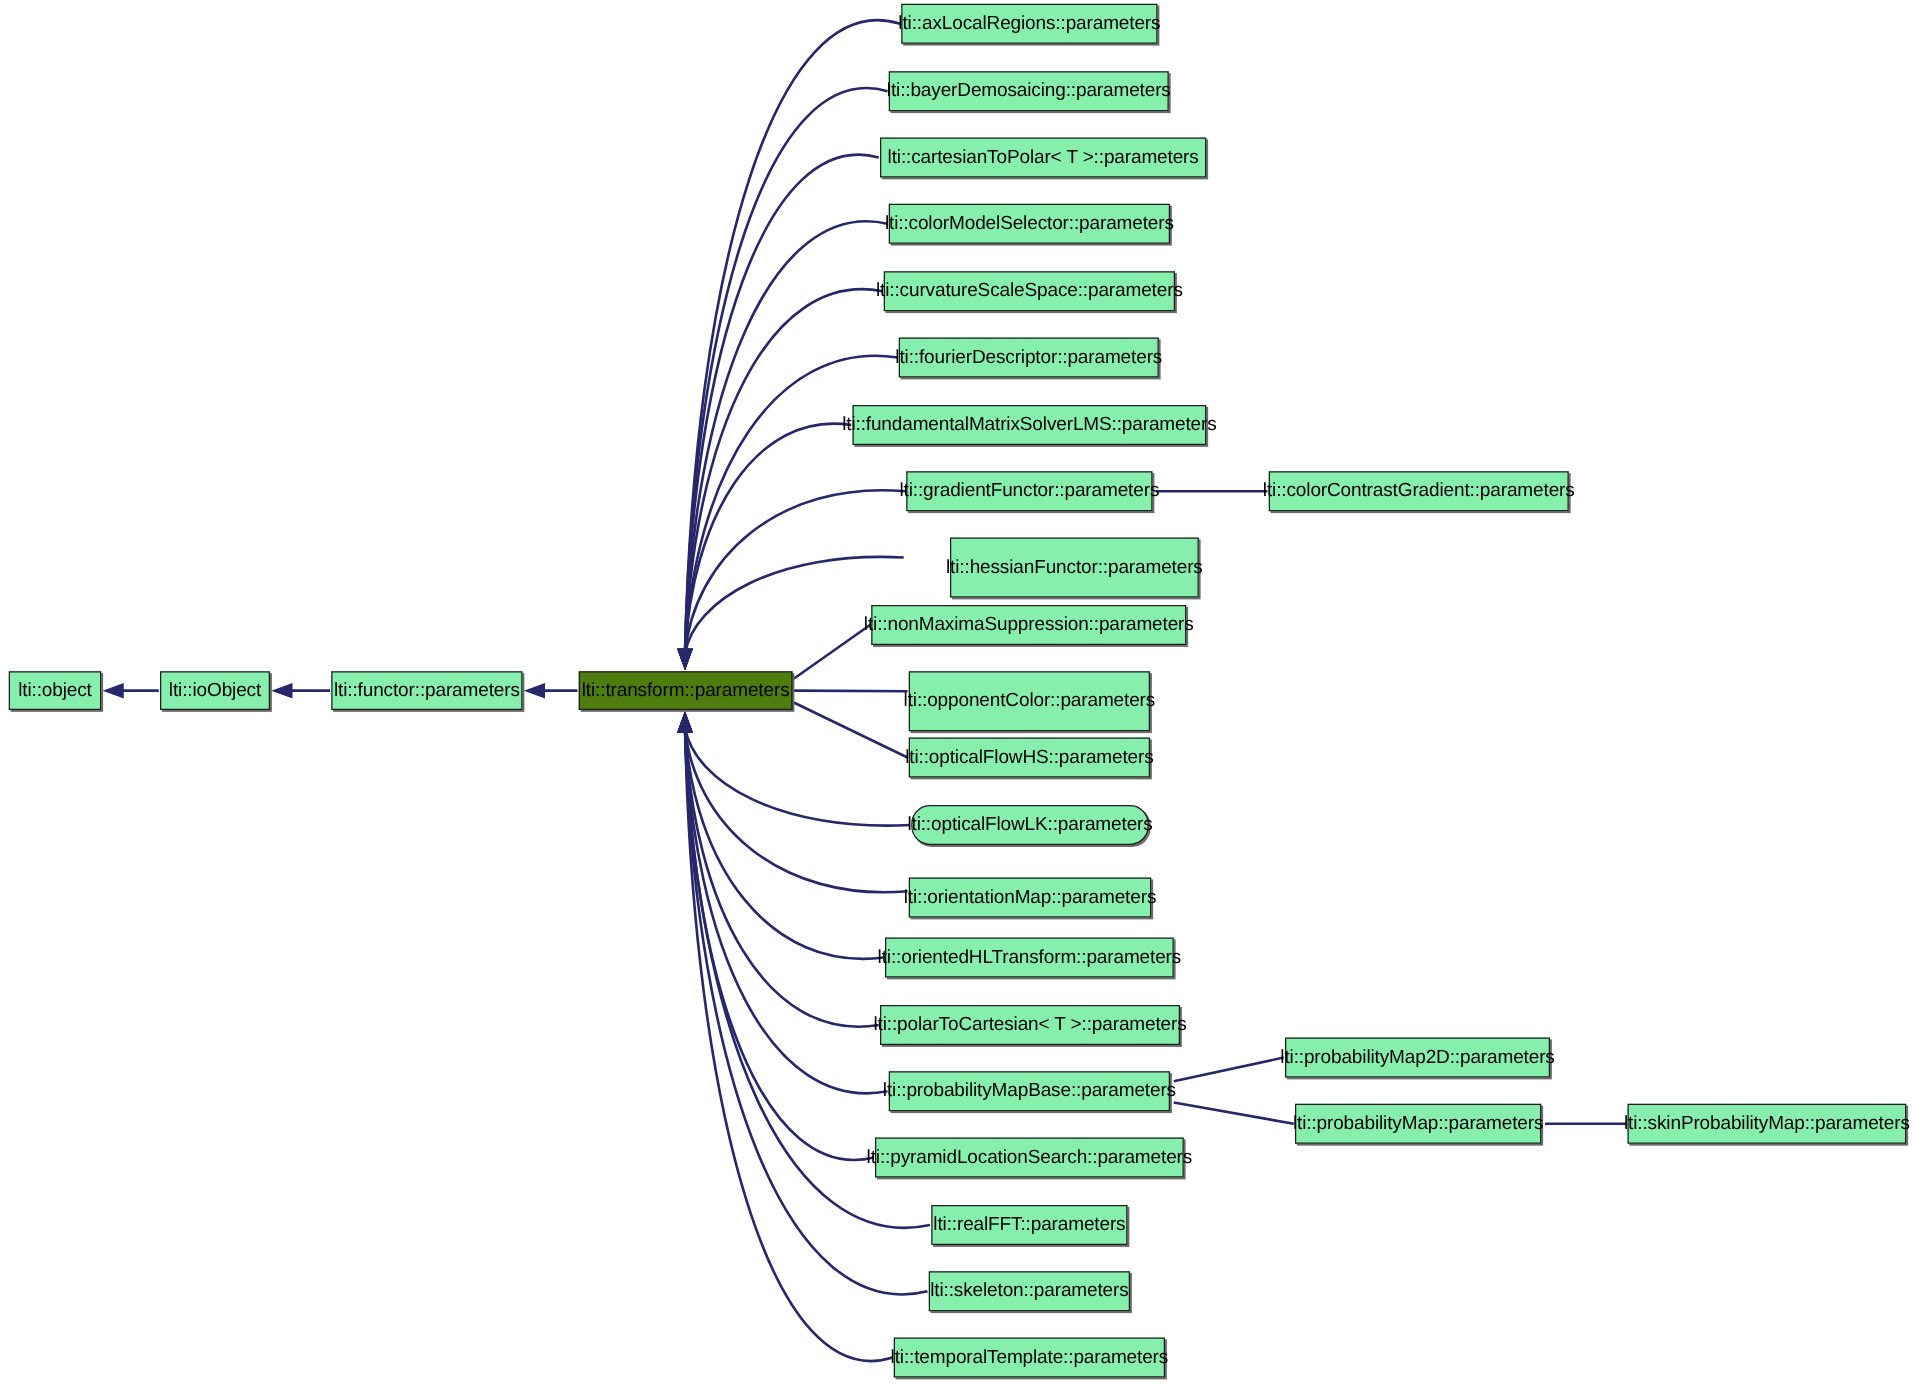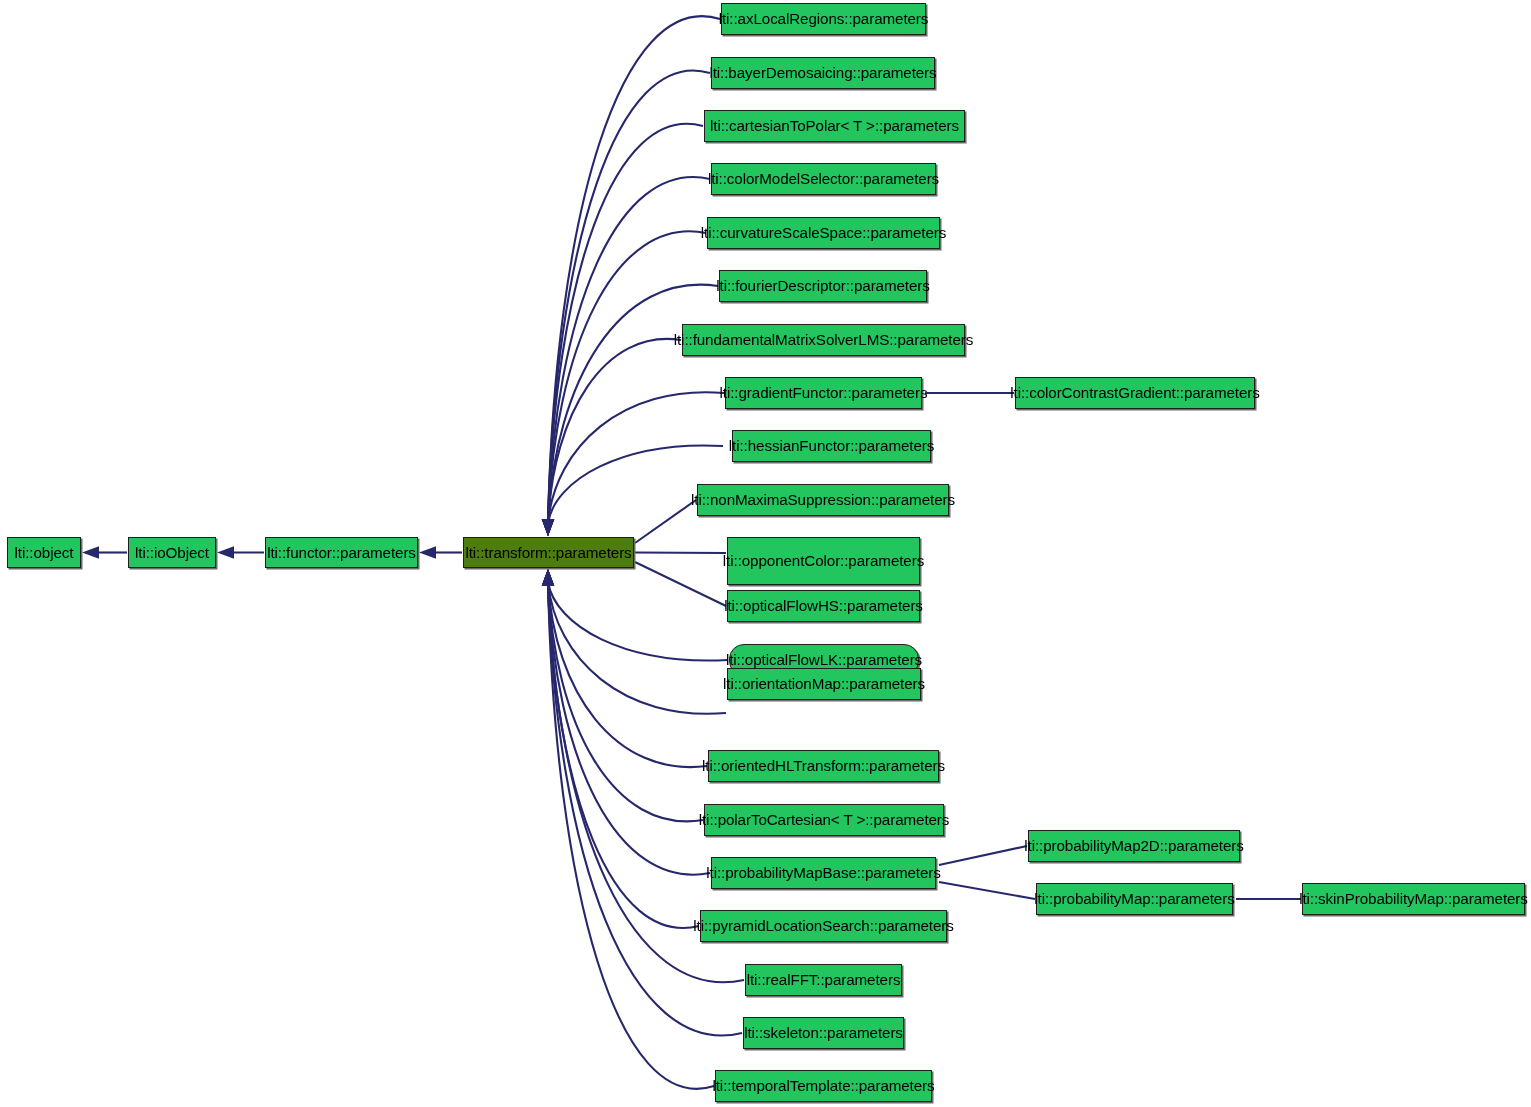--- a/index.html
+++ b/index.html
@@ -30,21 +30,21 @@
     stroke: #27276b;
     stroke-width: 2.1;
   }
   .edge-head {
     fill: #27276b;
     stroke: none;
   }
   .node {
     position: absolute;
     box-sizing: border-box;
-    background: #22c55e;
+    background: #86efac;
     border: 1.5px solid #1f1f1f;
     box-shadow: 1.5px 1.5px 0 0 #6b6b6b;
     display: flex;
     align-items: center;
     justify-content: center;
     white-space: nowrap;
     font-size: 15.2px;
     color: #000000;
     letter-spacing: -0.1px;
     line-height: 1;
@@ -149,36 +149,36 @@
       </div>
       <div class="node" style="left: 719px; top: 270px; width: 208px; height: 32px;">
         <span class="node-label">lti::fourierDescriptor::parameters</span>
       </div>
       <div class="node" style="left: 682px; top: 324px; width: 283px; height: 32px;">
         <span class="node-label">lti::fundamentalMatrixSolverLMS::parameters</span>
       </div>
       <div class="node" style="left: 725px; top: 377px; width: 197px; height: 32px;">
         <span class="node-label">lti::gradientFunctor::parameters</span>
       </div>
-      <div class="node" style="left: 732px; top: 430px; width: 199px; height: 32px;">
+      <div class="node" style="left: 760px; top: 430px; width: 199px; height: 48px;">
         <span class="node-label">lti::hessianFunctor::parameters</span>
       </div>
       <div class="node" style="left: 697px; top: 484px; width: 252px; height: 32px;">
         <span class="node-label">lti::nonMaximaSuppression::parameters</span>
       </div>
       <div class="node" style="left: 727px; top: 537px; width: 193px; height: 48px;">
         <span class="node-label">lti::opponentColor::parameters</span>
       </div>
       <div class="node" style="left: 727px; top: 590px; width: 193px; height: 32px;">
         <span class="node-label">lti::opticalFlowHS::parameters</span>
       </div>
       <div class="node" style="left: 729px; top: 644px; width: 190px; height: 32px; border-radius: 15px;">
         <span class="node-label">lti::opticalFlowLK::parameters</span>
       </div>
-      <div class="node" style="left: 727px; top: 668px; width: 194px; height: 32px;">
+      <div class="node" style="left: 727px; top: 702px; width: 194px; height: 32px;">
         <span class="node-label">lti::orientationMap::parameters</span>
       </div>
       <div class="node" style="left: 708px; top: 750px; width: 231px; height: 32px;">
         <span class="node-label">lti::orientedHLTransform::parameters</span>
       </div>
       <div class="node" style="left: 704px; top: 804px; width: 240px; height: 32px;">
         <span class="node-label">lti::polarToCartesian&lt; T &gt;::parameters</span>
       </div>
       <div class="node" style="left: 711px; top: 857px; width: 225px; height: 32px;">
         <span class="node-label">lti::probabilityMapBase::parameters</span>

